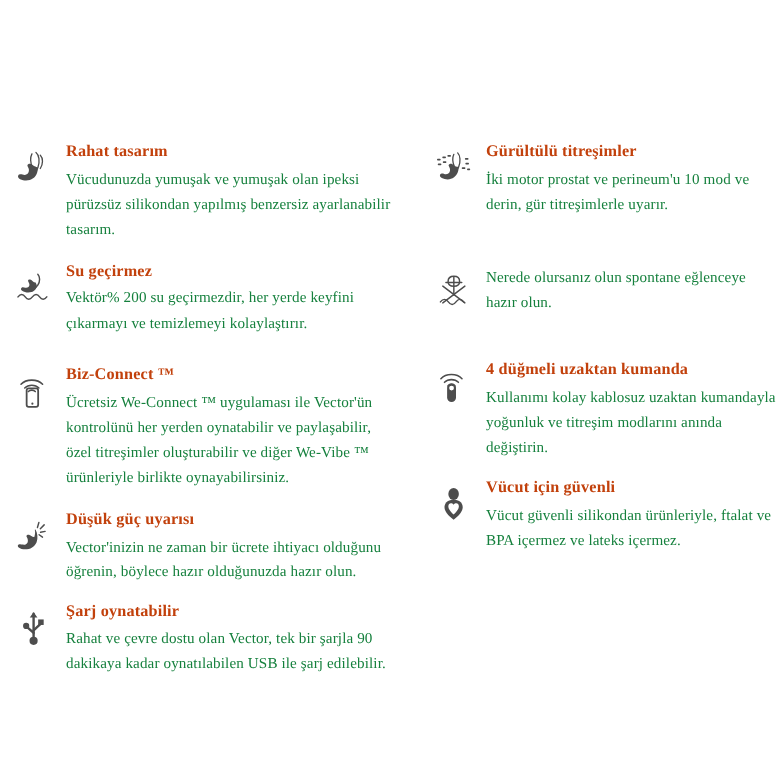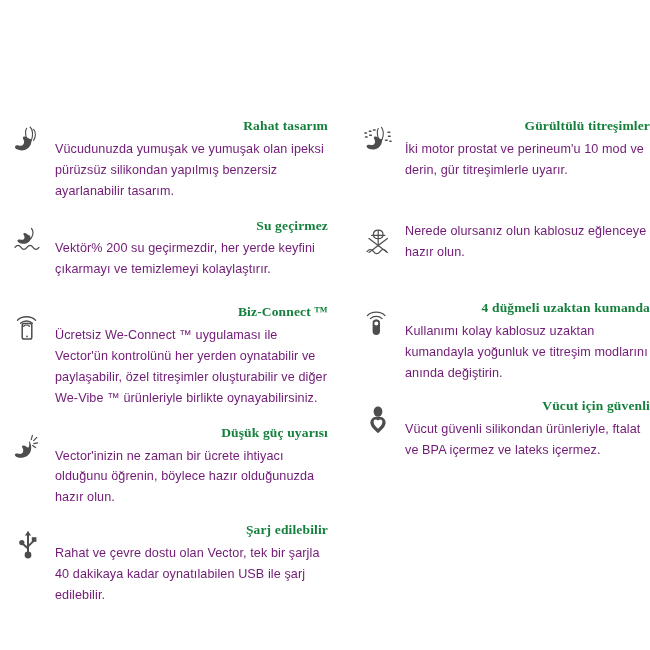--- a/index.html
+++ b/index.html
@@ -45,31 +45,30 @@
   }
   .feature-icon svg { display: block; }
   .feature-body {
     margin-left: 47px;
     padding-top: 0px;
   }
   .feature-title {
     font-family: "Liberation Serif", "DejaVu Serif", serif;
     font-size: 13.5px;
     font-weight: bold;
-    color: #15803d;
+    color: #c2410c;
     letter-spacing: 0.15px;
     margin: 0 0 4px 0;
     line-height: 1.25;
-    text-align: right;
   }
   .feature-desc {
-    font-family: Liberation Sans, sans-serif;
+    font-family: Liberation Serif, serif;
     font-size: 12.6px;
     font-weight: normal;
-    color: #701a75;
+    color: #15803d;
     line-height: 1.66;
     letter-spacing: 0.1px;
     margin: 0;
     white-space: pre-line;
   }
 
   
   .sp-l0 { margin-bottom: 16px; }
   .sp-l1 { margin-bottom: 24px; }
   .sp-l2 { margin-bottom: 16px; }
@@ -166,22 +165,22 @@
           <path d="M18 6.4 L18 28" stroke="#4d4d4d" stroke-width="2" stroke-linecap="round"></path>
           <path d="M14.8 9.6 L18 5.2 L21.2 9.6 Z" fill="#4d4d4d"></path>
           <path d="M18 20.4 L24 14.6" stroke="#4d4d4d" stroke-width="2" stroke-linecap="round"></path>
           <rect x="21.8" y="11.2" width="4.6" height="4.6" fill="#4d4d4d"></rect>
           <path d="M18 22.4 L12.4 17.4" stroke="#4d4d4d" stroke-width="2" stroke-linecap="round"></path>
           <circle cx="11.8" cy="16.6" r="2.6" fill="#4d4d4d"></circle>
           <circle cx="18" cy="29" r="3.4" fill="#4d4d4d"></circle>
         </svg>
       </div>
       <div class="feature-body">
-        <div class="feature-title">Şarj edilebilir</div>
-        <div class="feature-desc">Rahat ve çevre dostu olan Vector, tek bir şarjla 40 dakikaya kadar oynatılabilen USB ile şarj edilebilir.</div>
+        <div class="feature-title">Şarj oynatabilir</div>
+        <div class="feature-desc">Rahat ve çevre dostu olan Vector, tek bir şarjla 90 dakikaya kadar oynatılabilen USB ile şarj edilebilir.</div>
       </div>
     </div>
 
   </div>
 
   <div class="column column-right">
 
     <div class="feature sp-r0">
       <div class="feature-icon">
         <svg width="38" height="36" viewBox="0 0 38 36" fill="none">
@@ -218,21 +217,21 @@
           <path d="M13.4 9.4 C13.4 6.8 15.4 5.2 18.2 5.2 C21 5.2 23 6.8 23 9.4
                    C23 12 21 13.6 18.2 13.6 C15.4 13.6 13.4 12 13.4 9.4 Z" stroke="#4d4d4d" stroke-width="1.2" fill="none"></path>
           <path d="M11.6 10.4 L24.8 10.4" stroke="#4d4d4d" stroke-width="1.2" stroke-linecap="round"></path>
           <path d="M9 13.4 L27.4 27.4" stroke="#4d4d4d" stroke-width="1.2" stroke-linecap="round"></path>
           <path d="M27.4 13.4 L9 27.4" stroke="#4d4d4d" stroke-width="1.2" stroke-linecap="round"></path>
           <path d="M7 26.6 C9.2 23.8 11.6 23.8 13.6 26.6 C15.6 29.4 18 29.4 20 26.6
                    C22 23.8 24.4 23.8 26.4 26.6" stroke="#4d4d4d" stroke-width="1.2" fill="none" stroke-linecap="round" stroke-linejoin="round"></path>
         </svg>
       </div>
       <div class="feature-body">
-        <div class="feature-desc">Nerede olursanız olun kablosuz eğlenceye hazır olun.</div>
+        <div class="feature-desc">Nerede olursanız olun spontane eğlenceye hazır olun.</div>
       </div>
     </div>
 
     <div class="feature sp-r2">
       <div class="feature-icon">
         <svg width="36" height="36" viewBox="0 0 36 36" fill="none">
           <path d="M7.4 11.6 C11.6 7 20.8 7 25 11.6" stroke="#4d4d4d" stroke-width="1.3" fill="none" stroke-linecap="round"></path>
           <path d="M10.4 14.6 C13.4 11.6 19 11.6 22 14.6" stroke="#4d4d4d" stroke-width="1.3" fill="none" stroke-linecap="round"></path>
           <path d="M13.4 17.6 C15 16 17.4 16 19 17.6" stroke="#4d4d4d" stroke-width="1.3" fill="none" stroke-linecap="round"></path>
           <rect x="12.6" y="15.4" width="7.4" height="15.6" rx="3.7" fill="#4d4d4d"></rect>

